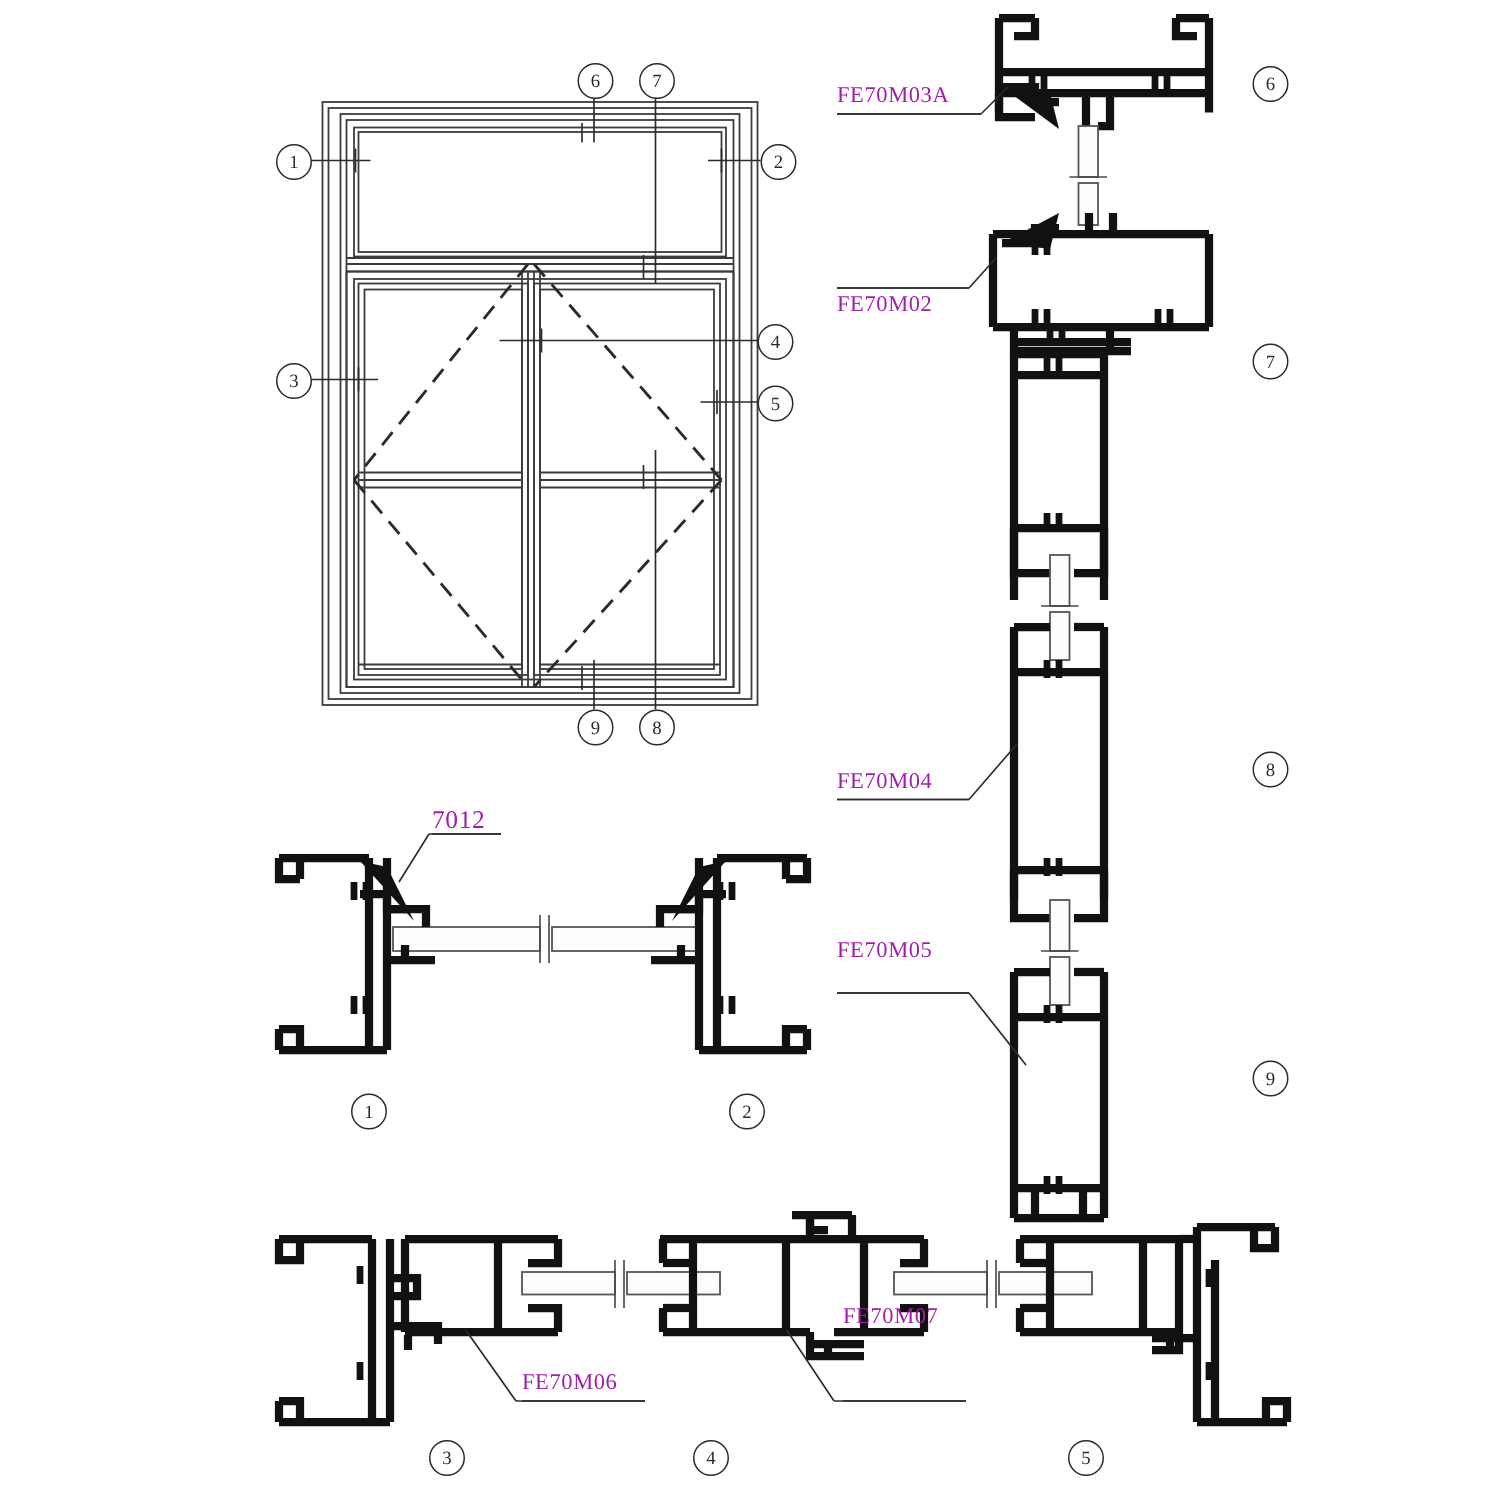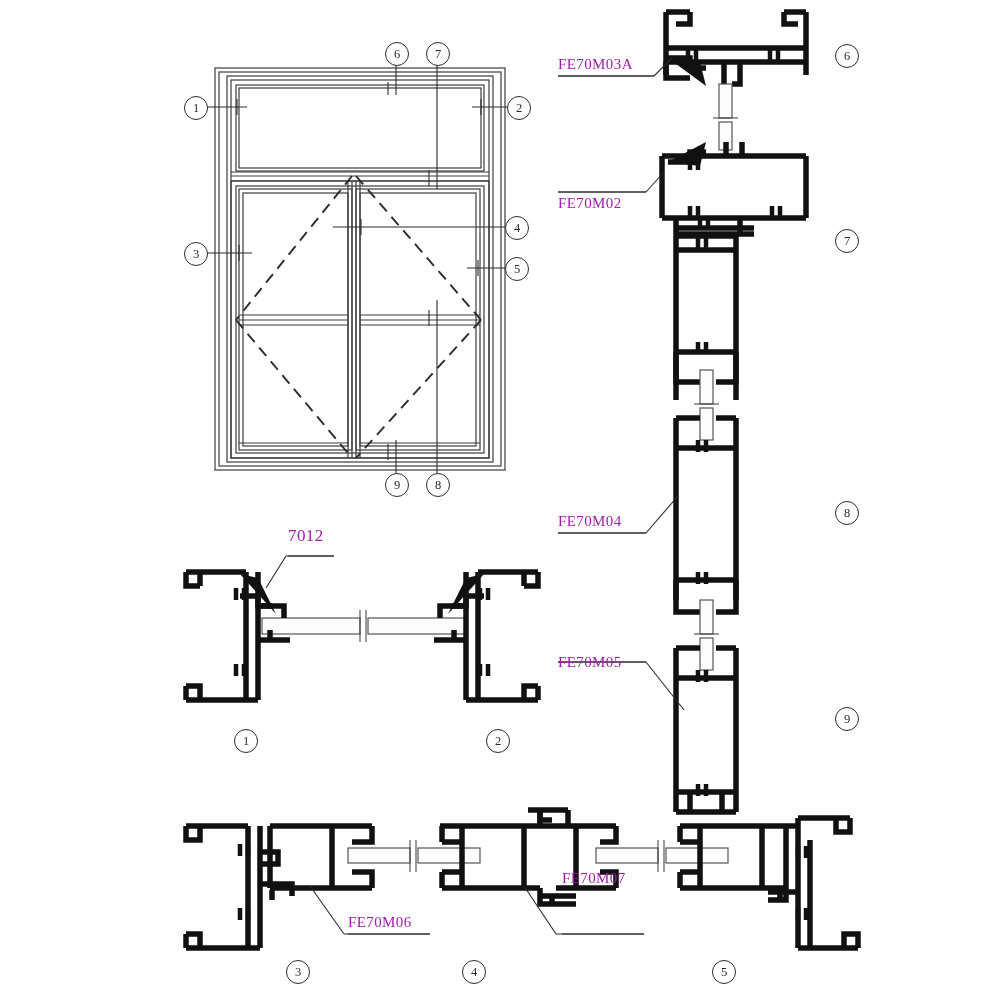--- a/index.html
+++ b/index.html
@@ -356,22 +356,22 @@
       <line class="lead" x1="558" y1="662" x2="646" y2="662"></line>
       <line class="lead" x1="288" y1="556" x2="334" y2="556"></line>
       <line class="lead" x1="348" y1="934" x2="430" y2="934"></line>
       <line class="lead" x1="562" y1="934" x2="644" y2="934"></line>
     </g>
   </svg>
 
   <div class="lbl" style="left:558px;top:56px;">FE70M03A</div>
   <div class="lbl" style="left:558px;top:172px;margin-top:23px;">FE70M02</div>
   <div class="lbl" style="left:558px;top:513px;text-align:right;">FE70M04</div>
-  <div class="lbl" style="left:558px;top:654px;">FE70M05</div>
-  <div class="lbl" style="left:288px;top:526px;font-size:17px;">7012</div>
+  <div class="lbl" style="left:558px;top:626px;">FE70M05</div>
+  <div class="lbl" style="left:288px;top:537px;font-size:17px;">7012</div>
   <div class="lbl" style="left:348px;top:914px;text-align:center;">FE70M06</div>
   <div class="lbl" style="left:562px;top:870px;">FE70M07</div>
 
   <div class="bub" style="left:184px;top:96px;">1</div>
   <div class="bub" style="left:507px;top:96px;">2</div>
   <div class="bub" style="left:184px;top:242px;">3</div>
   <div class="bub" style="left:505px;top:216px;">4</div>
   <div class="bub" style="left:505px;top:257px;">5</div>
   <div class="bub" style="left:385px;top:42px;">6</div>
   <div class="bub" style="left:426px;top:42px;">7</div>

